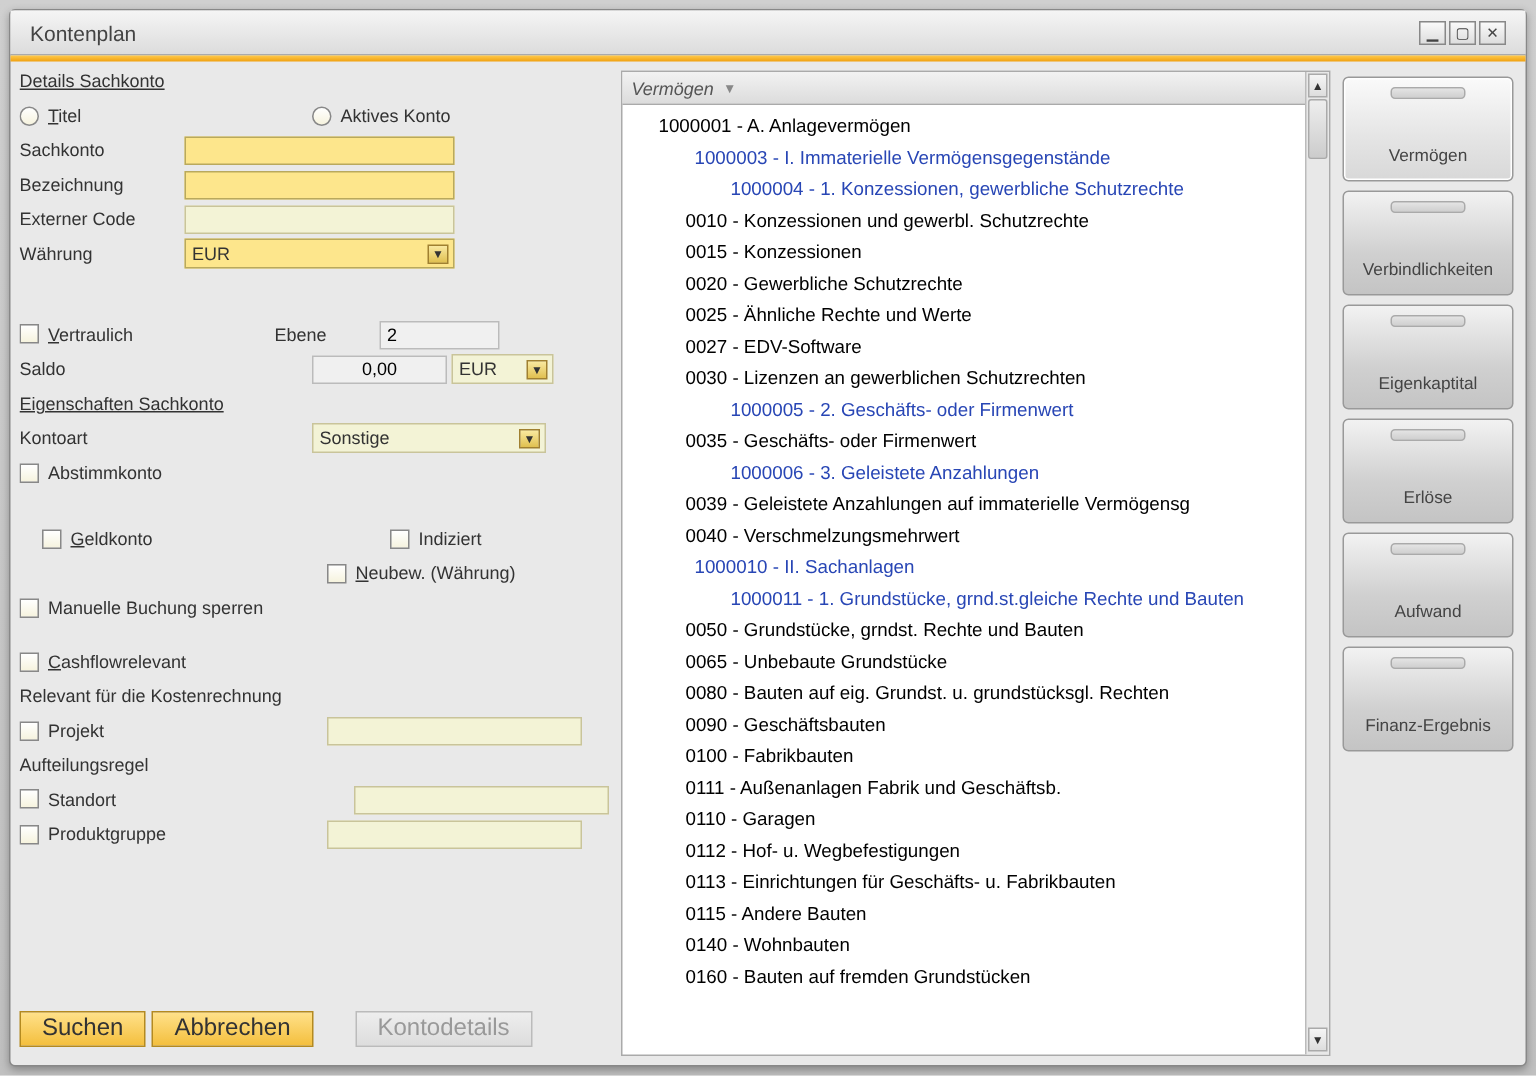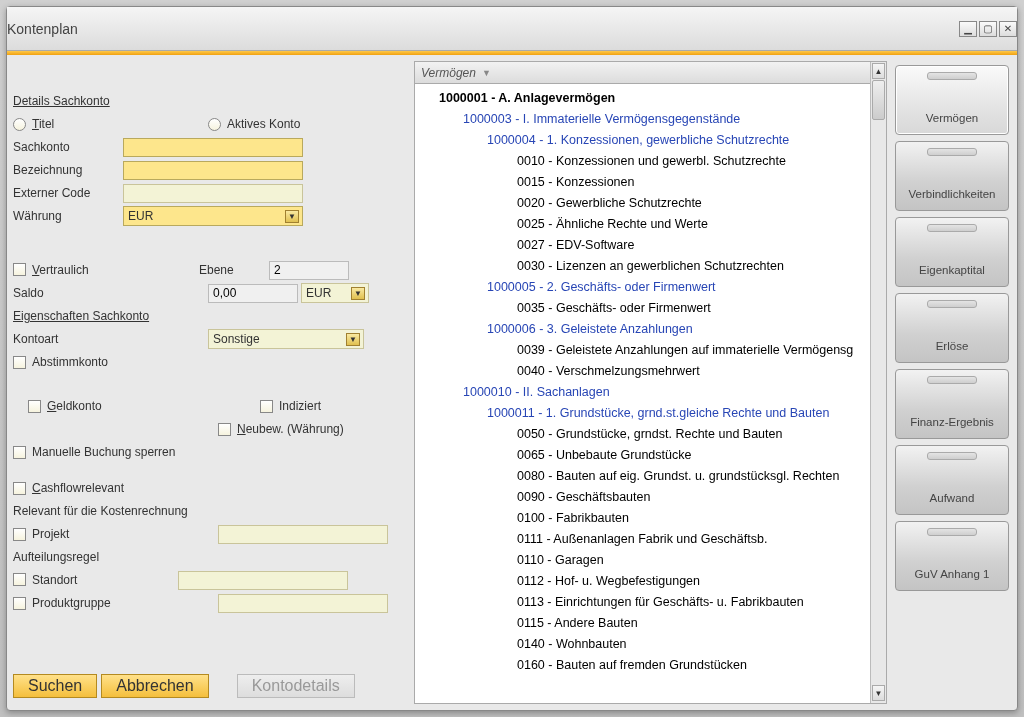--- a/index.html
+++ b/index.html
@@ -17,26 +17,26 @@
     position: absolute;
     top: 6px; left: 6px; right: 6px; bottom: 6px;
     background: #e9e9e9;
     border: 1px solid #888;
     border-radius: 4px;
     display: flex;
     flex-direction: column;
     box-shadow: 0 2px 6px rgba(0,0,0,0.3);
   }
   .titlebar {
-    height: 44px;
+    height: 30px;
     background: linear-gradient(#f5f5f5, #dcdcdc);
     border-bottom: 1px solid #aaa;
     display: flex;
     align-items: center;
-    padding: 0 0;
+    padding: 0 13px;
     color: #444;
     font-size: 14px;
   }
   .titlebar .spacer { flex: 1; }
   .win-btn {
     width: 18px; height: 16px;
     border: 1px solid #888;
     background: linear-gradient(#fafafa,#ddd);
     margin-left: 2px;
     display: flex; align-items: center; justify-content: center;
@@ -55,21 +55,20 @@
     min-height: 0;
   }
   .left-panel {
     width: 395px;
     display: flex;
     flex-direction: column;
   }
   .left-scroll {
     flex: 1;
     overflow: hidden;
-    margin-top: 33px;
   }
   .section-title {
     text-decoration: underline;
     color: #333;
     margin-bottom: 6px;
     display: block;
   }
   .row { display: flex; align-items: center; margin: 3px 0; min-height: 20px; }
   .lbl { width: 110px; }
   .radio, .chk {
@@ -160,24 +159,24 @@
   }
   .tree-scrollbar {
     position: absolute; top:0; right:0; bottom:0;
     width:16px;
     background:#e8e8e8;
     border-left:1px solid #bbb;
   }
   .sb-btn { height:16px; background:linear-gradient(#f5f5f5,#ddd); border:1px solid #aaa; margin:1px; display:flex;align-items:center;justify-content:center;font-size:8px;}
   .sb-thumb { height:40px; background:linear-gradient(#eee,#ccc); border:1px solid #aaa; margin:1px; border-radius:2px;}
   .tn { padding-left: 0; }
-  .tn.lvl1 { padding-left: 24px; color:#000;font-weight:bold;}
+  .tn.lvl1 { padding-left: 24px; color:#000;}
   .tn.lvl2 { padding-left: 48px; color:#2846b5;}
   .tn.lvl3 { padding-left: 72px; color:#2846b5;}
-  .tn.lvl4 { padding-left: 102px; color:#000;}
+  .tn.lvl4 { padding-left: 42px; color:#000;}
   .tn.grp { color:#2846b5; }
   .tabs-panel {
     width: 118px;
     display: flex;
     flex-direction: column;
     gap: 6px;
     padding: 4px 2px;
   }
   .drawer {
     height: 70px;
@@ -251,31 +250,31 @@
           <span class="lbl">Währung</span>
           <div class="select">
             <span>EUR</span>
             <span class="arrow">▼</span>
           </div>
         </div>
 
         <div style="height:28px"></div>
 
         <div class="row">
-          <div style="width:186px; display:flex; ">
+          <div style="width:170px; display:flex; ">
             <span class="chk"></span>
             <span><u>V</u>ertraulich</span>
           </div>
           <span style="width:70px">Ebene</span>
           <input class="input gray" style="width: 80px;" value="2">
         </div>
 
         <div class="row">
           <span class="lbl" style="width:195px">Saldo</span>
-          <input class="input gray" style="width: 90px;" value="0,00">
+          <input class="input gray" style="width: 90px; text-align: center;" value="0,00">
           <div class="select light" style="width:68px; margin-left:3px">
             <span>EUR</span>
             <span class="arrow">▼</span>
           </div>
         </div>
 
         <span class="section-title" style="margin-top:6px">Eigenschaften Sachkonto</span>
 
         <div class="row">
           <span class="lbl" style="width:195px">Kontoart</span>
@@ -322,21 +321,21 @@
           <div style="width:205px; display:flex; align-items:center;">
             <span class="chk"></span>
             <span>Projekt</span>
           </div>
           <input class="input light" style="width: 170px;">
         </div>
         <div class="row">
           <span>Aufteilungsregel</span>
         </div>
         <div class="row">
-          <div style="width:165px; display:flex; align-items:flex-start;">
+          <div style="width:223px; display:flex; align-items:flex-start;">
             <span class="chk"></span>
             <span>Standort</span>
           </div>
           <input class="input light" style="width: 170px;">
         </div>
         <div class="row">
           <div style="width:205px; display:flex; align-items:center;">
             <span class="chk"></span>
             <span>Produktgruppe</span>
           </div>
@@ -407,26 +406,22 @@
         <div class="drawer">
           <div class="handle"></div>
           <span>Eigenkaptital</span>
         </div>
         <div class="drawer">
           <div class="handle"></div>
           <span>Erlöse</span>
         </div>
         <div class="drawer">
           <div class="handle"></div>
+          <span>Aufwand</span>
+        </div>
+        <div class="drawer">
+          <div class="handle"></div>
           <span>Finanz-Ergebnis</span>
-        </div>
-        <div class="drawer">
-          <div class="handle"></div>
-          <span>Aufwand</span>
-        </div>
-        <div class="drawer">
-          <div class="handle"></div>
-          <span>GuV Anhang 1</span>
         </div>
       </div>
 
   </div>
 </div>
 
 </body></html>

